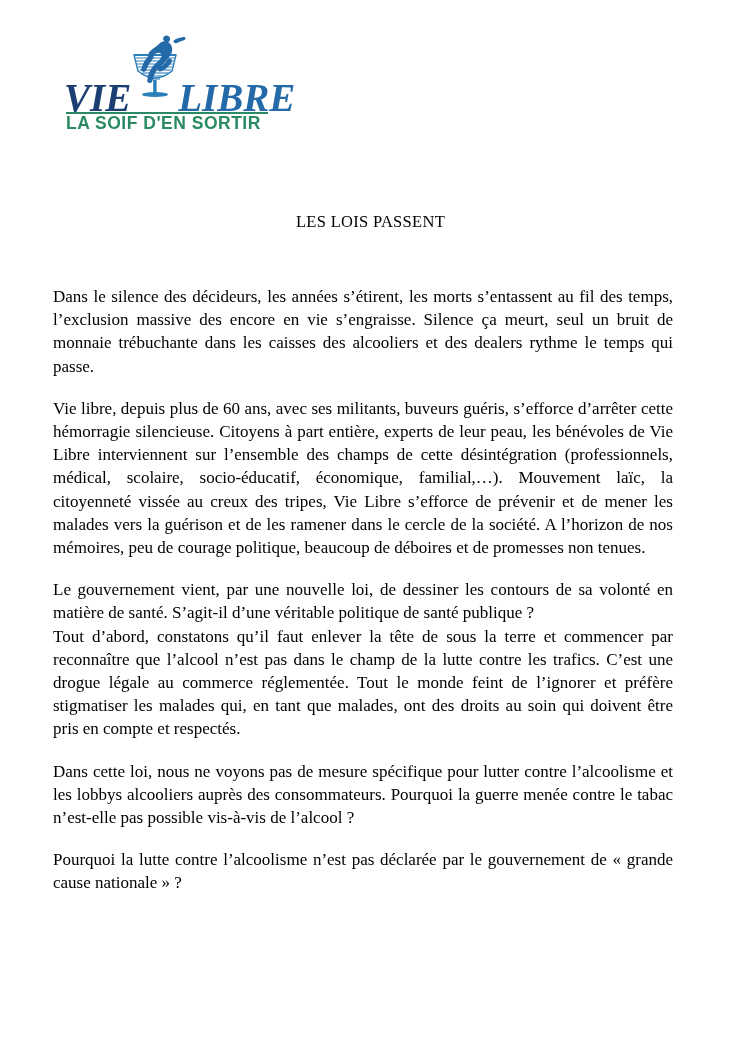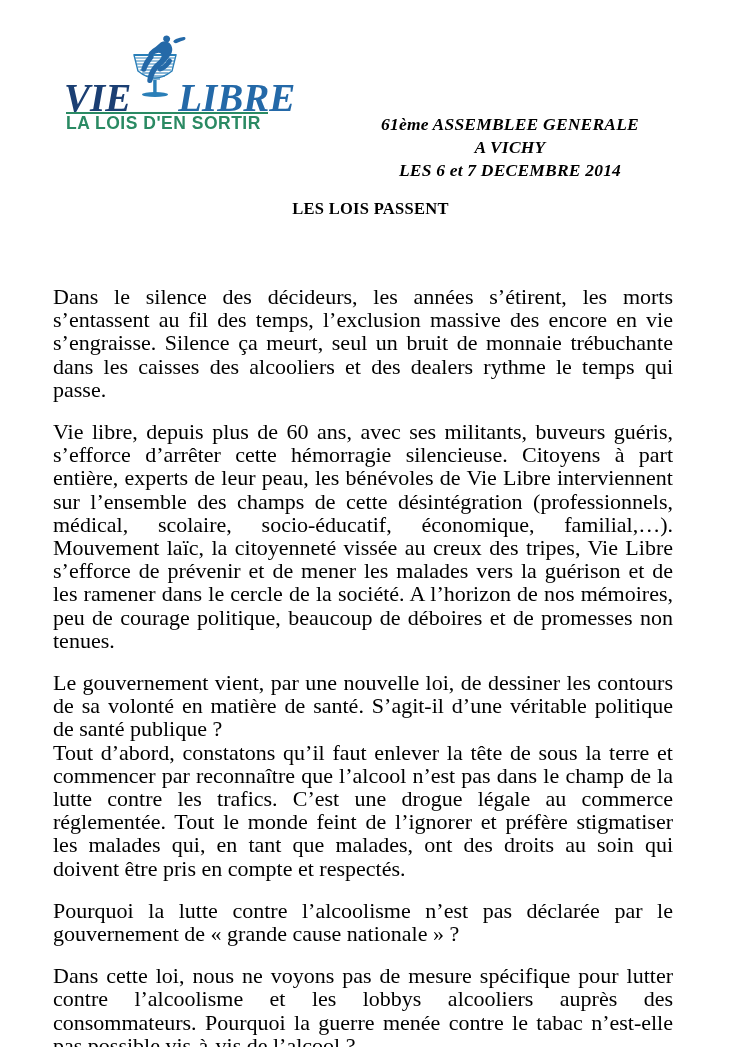--- a/index.html
+++ b/index.html
@@ -90,40 +90,40 @@
     font-size: 17.5px;
     line-height: 23px;
     letter-spacing: 0.2px;
   }
   .assembly-header .ah-line { display: block; white-space: nowrap; }
 
   
   .slogan {
     position: absolute;
     left: 53px;
-    top: 198px;
+    top: 211px;
     width: 635px;
     text-align: center;
-    font-weight: bold;
+    font-weight: normal;
     font-size: 16.5px;
     line-height: 22px;
     letter-spacing: 0.3px;
   }
   .slogan .sl-line { display: block; }
 
   
   .body-col {
     position: absolute;
     left: 53px;
     top: 285px;
     width: 636px;
   }
   p.para {
     margin: 0 16px 19px 0;
-    font-size: 22px;
+    font-size: 17px;
     line-height: 23.2px;
     text-align: justify;
     text-justify: inter-word;
     hyphens: none;
   }
   p.para:last-child { margin-bottom: 0; }
 </style>
 </head>
 <body>
 
@@ -163,34 +163,29 @@
         </g>
       </svg>
     </div>
 
     <div class="logo-wordmark">
       <span class="wm-vie">VIE</span><span class="wm-gap"></span><span class="wm-libre">LIBRE</span>
     </div>
 
     <div class="logo-rule"></div>
 
-    <div class="logo-tagline">LA LOIS D'EN SORTIR</div>
+    <div class="logo-tagline">LA SOIF D'EN SORTIR</div>
   </div>
 
-  <div class="assembly-header">
-    <span class="ah-line">61ème  ASSEMBLEE GENERALE</span>
-    <span class="ah-line">A  VICHY</span>
-    <span class="ah-line">LES 6 et 7 DECEMBRE 2014</span>
-  </div>
 
   <div class="slogan">
     <span class="sl-line">LES LOIS PASSENT</span>
   </div>
 
   <div class="body-col">
     <p class="para">Dans le silence des décideurs, les années s’étirent, les morts s’entassent au fil des temps, l’exclusion massive des encore en vie s’engraisse. Silence ça meurt, seul un bruit de monnaie trébuchante dans les caisses des alcooliers et des dealers rythme le temps qui passe.</p>
     <p class="para">Vie libre, depuis plus de 60 ans, avec ses militants, buveurs guéris, s’efforce d’arrêter cette hémorragie silencieuse. Citoyens à part entière, experts de leur peau, les bénévoles de Vie Libre interviennent sur l’ensemble des champs de cette désintégration (professionnels, médical, scolaire, socio-éducatif, économique, familial,…). Mouvement laïc, la citoyenneté vissée au creux des tripes, Vie Libre s’efforce de prévenir et de mener les malades vers la guérison et de les ramener dans le cercle de la société. A l’horizon de nos mémoires, peu de courage politique, beaucoup de déboires et de promesses non tenues.</p>
     <p class="para">Le gouvernement vient, par une nouvelle loi, de dessiner les contours de sa volonté en matière de santé. S’agit-il d’une véritable politique de santé publique ?<br>Tout d’abord, constatons qu’il faut enlever la tête de sous la terre et commencer par reconnaître que l’alcool n’est pas dans le champ de la lutte contre les trafics. C’est une drogue légale au commerce réglementée. Tout le monde feint de l’ignorer et préfère stigmatiser les malades qui, en tant que malades, ont des droits au soin qui doivent être pris en compte et respectés.</p>
+    <p class="para">Dans cette loi, nous ne voyons pas de mesure spécifique pour lutter contre l’alcoolisme et les lobbys alcooliers auprès des consommateurs. Pourquoi la guerre menée contre le tabac n’est-elle pas possible vis-à-vis de l’alcool ?</p>
     <p class="para">Pourquoi la lutte contre l’alcoolisme n’est pas déclarée par le gouvernement de « grande cause nationale » ?</p>
-    <p class="para">Dans cette loi, nous ne voyons pas de mesure spécifique pour lutter contre l’alcoolisme et les lobbys alcooliers auprès des consommateurs. Pourquoi la guerre menée contre le tabac n’est-elle pas possible vis-à-vis de l’alcool ?</p>
   </div>
 
 </div>
 
 </body></html>

